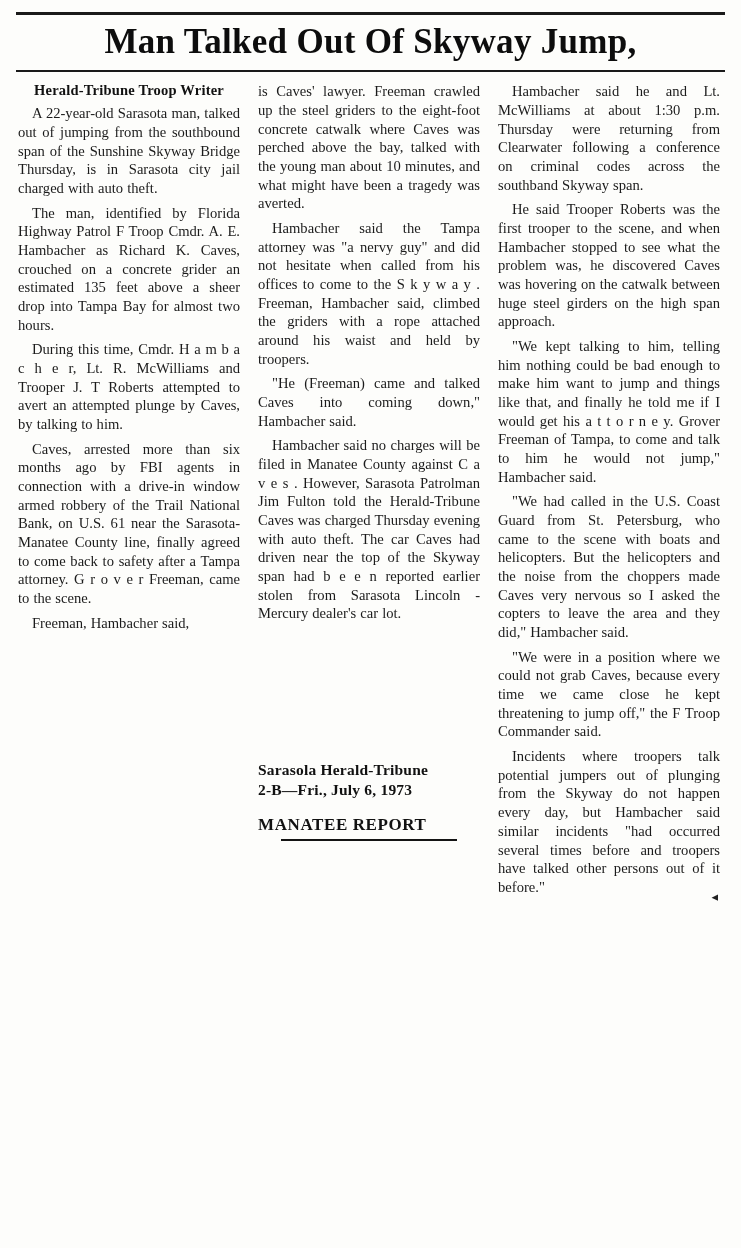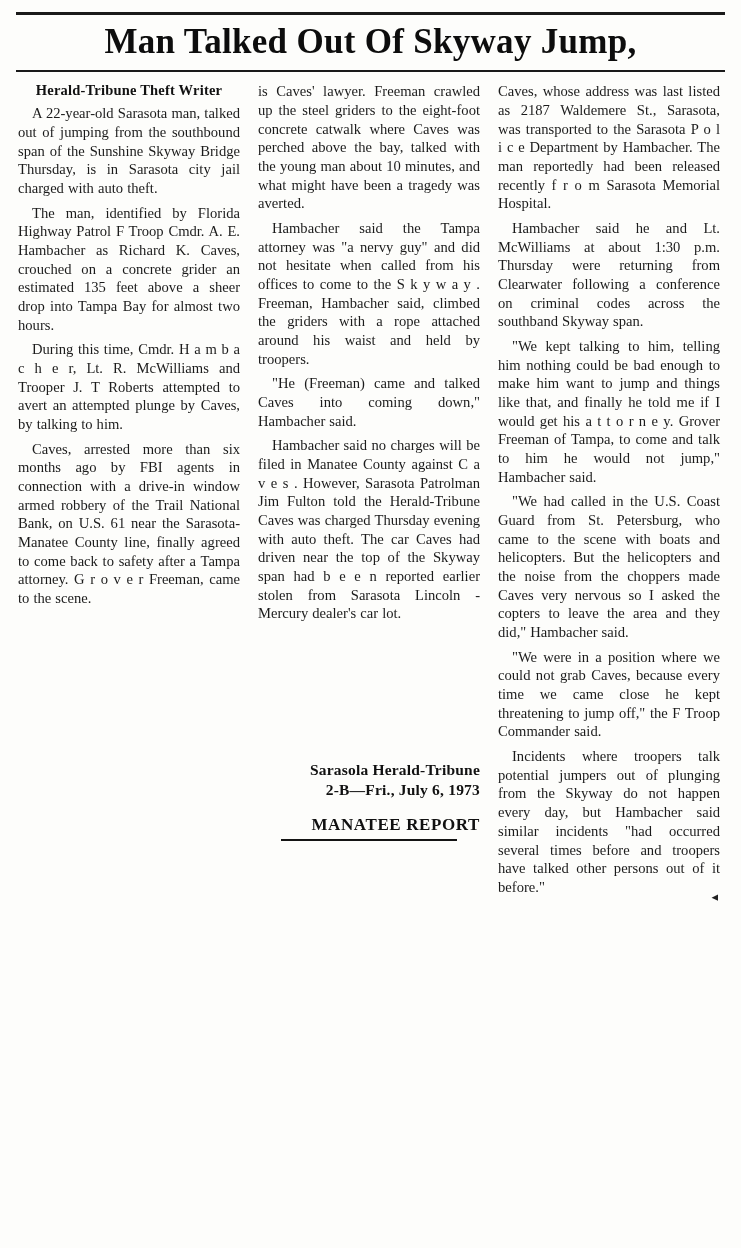--- a/index.html
+++ b/index.html
@@ -70,21 +70,21 @@
     text-indent: 14px;
     word-spacing: 0.4px;
     color: #1b1b1b;
     -webkit-hyphens: none;
     hyphens: none;
   }
   .spacer-blank {
     height: 118px;
   }
   .footer-block {
-    text-align: right;
+    text-align: left;
     margin-top: 14px;
   }
   .footer-line1 {
     font-weight: bold;
     font-size: 15.5px;
     letter-spacing: 0.2px;
     margin-bottom: 2px;
   }
   .footer-line2 {
     font-weight: bold;
@@ -122,46 +122,47 @@
 
   <h1 class="headline">
     <span class="l1">Man Talked Out Of Skyway Jump,</span>
   </h1>
 
   <div class="rule-under-head"></div>
 
   <div class="columns">
 
     <div class="col">
-      <div class="byline">Herald-Tribune Theft Writer</div>
+      <div class="byline">Herald-Tribune Troop Writer</div>
       <p class="body">A 22-year-old Sarasota man, talked out of jumping from the southbound span of the Sunshine Skyway Bridge Thursday, is in Sarasota city jail charged with auto theft.</p>
       <p class="body">The man, identified by Florida Highway Patrol F Troop Cmdr. A. E. Hambacher as Richard K. Caves, crouched on a concrete grider an estimated 135 feet above a sheer drop into Tampa Bay for almost two hours.</p>
       <p class="body">During this time, Cmdr. H a m b a c h e r, Lt. R. McWilliams and Trooper J. T Roberts attempted to avert an attempted plunge by Caves, by talking to him.</p>
       <p class="body">Caves, arrested more than six months ago by FBI agents in connection with a drive-in window armed robbery of the Trail National Bank, on U.S. 61 near the Sarasota-Manatee County line, finally agreed to come back to safety after a Tampa attorney. G r o v e r Freeman, came to the scene.</p>
+      <p class="body">Freeman, Hambacher said,</p>
     </div>
 
     <div class="col">
       <p class="body" style="text-indent:0;">is Caves' lawyer. Freeman crawled up the steel griders to the eight-foot concrete catwalk where Caves was perched above the bay, talked with the young man about 10 minutes, and what might have been a tragedy was averted.</p>
       <p class="body">Hambacher said the Tampa attorney was "a nervy guy" and did not hesitate when called from his offices to come to the S k y w a y . Freeman, Hambacher said, climbed the griders with a rope attached around his waist and held by troopers.</p>
       <p class="body">"He (Freeman) came and talked Caves into coming down," Hambacher said.</p>
       <p class="body">Hambacher said no charges will be filed in Manatee County against C a v e s . However, Sarasota Patrolman Jim Fulton told the Herald-Tribune Caves was charged Thursday evening with auto theft. The car Caves had driven near the top of the Skyway span had b e e n reported earlier stolen from Sarasota Lincoln - Mercury dealer's car lot.</p>
 
       <div class="spacer-blank"></div>
 
       <div class="footer-block">
         <div class="footer-line1">Sarasola Herald-Tribune</div>
         <div class="footer-line2">2-B—Fri., July 6, 1973</div>
         <div class="footer-line3">MANATEE REPORT</div>
         <div class="footer-rule"></div>
       </div>
     </div>
 
     <div class="col col3">
-      <p class="body" style="text-indent:0;">Caves, whose address was last listed as 2187 Waldemere St., Sarasota, was transported to the Sarasota P o l i c e Department by Hambacher. The man reportedly had been released recently f r o m Sarasota Memorial Hospital.</p>
       <p class="body">Hambacher said he and Lt. McWilliams at about 1:30 p.m. Thursday were returning from Clearwater following a conference on criminal codes across the southband Skyway span.</p>
+      <p class="body">He said Trooper Roberts was the first trooper to the scene, and when Hambacher stopped to see what the problem was, he discovered Caves was hovering on the catwalk between huge steel girders on the high span approach.</p>
       <p class="body">"We kept talking to him, telling him nothing could be bad enough to make him want to jump and things like that, and finally he told me if I would get his a t t o r n e y. Grover Freeman of Tampa, to come and talk to him he would not jump," Hambacher said.</p>
       <p class="body">"We had called in the U.S. Coast Guard from St. Petersburg, who came to the scene with boats and helicopters. But the helicopters and the noise from the choppers made Caves very nervous so I asked the copters to leave the area and they did," Hambacher said.</p>
       <p class="body">"We were in a position where we could not grab Caves, because every time we came close he kept threatening to jump off," the F Troop Commander said.</p>
       <p class="body">Incidents where troopers talk potential jumpers out of plunging from the Skyway do not happen every day, but Hambacher said similar incidents "had occurred several times before and troopers have talked other persons out of it before."</p>
       <div class="endmark">◂</div>
     </div>
 
   </div>
 </div>
 

